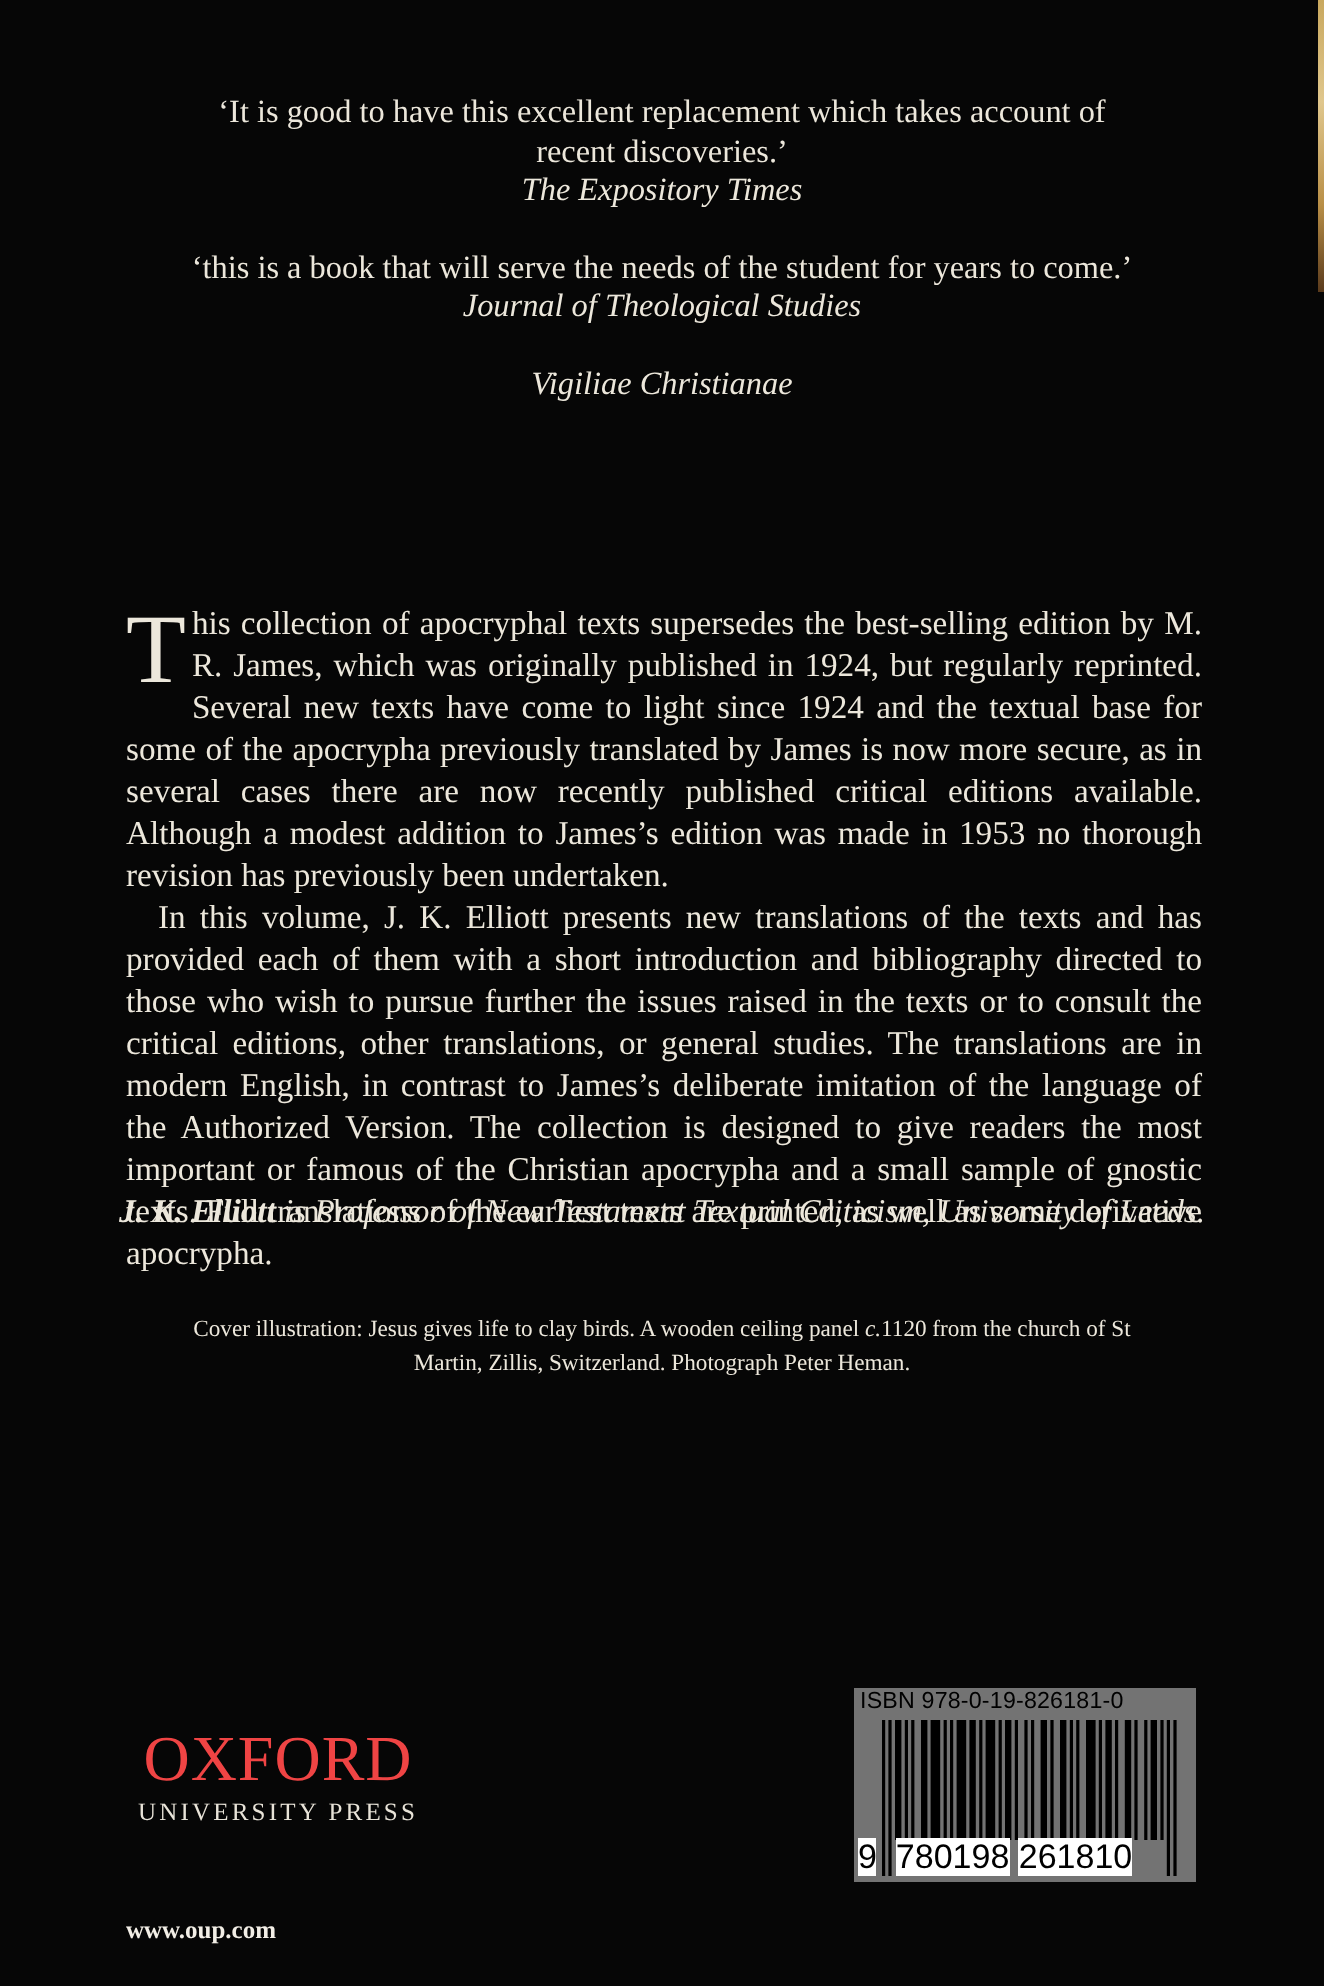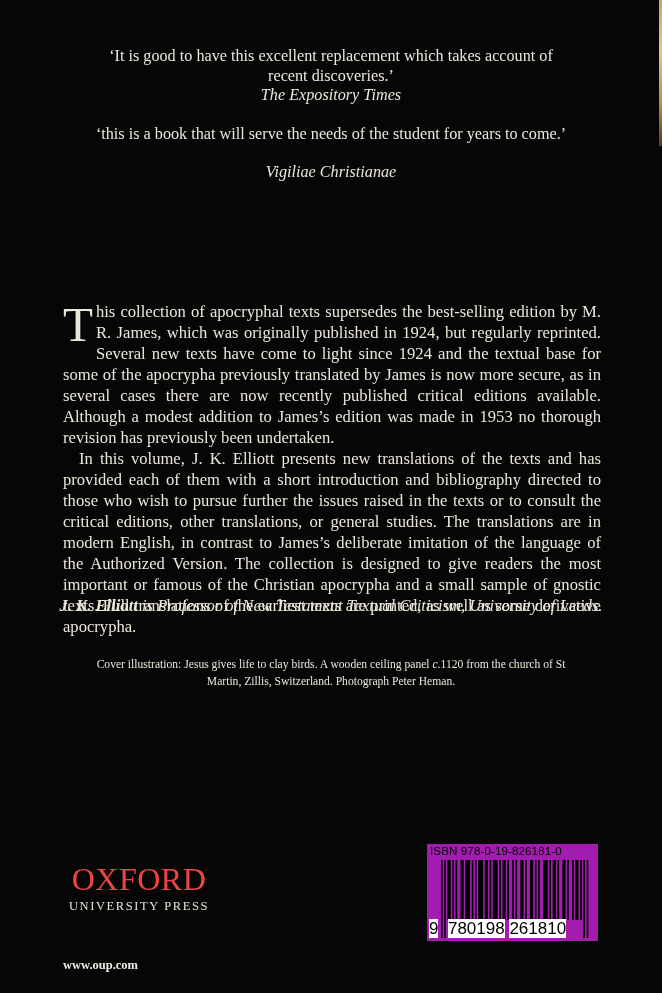--- a/index.html
+++ b/index.html
@@ -108,21 +108,21 @@
       color: #f2eee6;
       margin-top: 32px;
     }
 
     .barcode-box {
       position: absolute;
       left: 427px;
       top: 844px;
       width: 171px;
       height: 97px;
-      background: #a21caf;
+      background: #737373;
       color: #000;
       font-family: "Liberation Sans", "DejaVu Sans", sans-serif;
     }
     .isbn-label {
       position: absolute;
       left: 3px;
       top: 0px;
       font-size: 11.6px;
       line-height: 13px;
       letter-spacing: 0.1px;
@@ -151,20 +151,21 @@
 
 <div class="cover-sliver"></div>
 
 <div class="quotes">
   <div class="quote-block">
     <span class="quote-text" style="padding:0 50px;">‘It is good to have this excellent replacement which takes account of recent discoveries.’</span>
     <span class="quote-source">The Expository Times</span>
   </div>
   <div class="quote-block">
     <span class="quote-text">‘this is a book that will serve the needs of the student for years to come.’</span>
+    <span class="quote-source">Journal of Theological Studies</span>
   </div>
   <div class="quote-block">
     <span class="quote-source">Vigiliae Christianae</span>
   </div>
 </div>
 
 <div class="blurb">
   <p><span class="dropcap">T</span><span>his collection of apocryphal texts supersedes the best-selling edition by M. R. James, which was originally published in 1924, but regularly reprinted. Several new texts have come to light since 1924 and the textual base for some of the apocrypha previously translated by James is now more secure, as in several cases there are now recently published critical editions available. Although a modest addition to James’s edition was made in 1953 no thorough revision has previously been undertaken.</span></p>
   <p class="indent">In this volume, J. K. Elliott presents new translations of the texts and has provided each of them with a short introduction and bibliography directed to those who wish to pursue further the issues raised in the texts or to consult the critical editions, other translations, or general studies. The translations are in modern English, in contrast to James’s deliberate imitation of the language of the Authorized Version. The collection is designed to give readers the most important or famous of the Christian apocrypha and a small sample of gnostic texts. Full translations of the earliest texts are printed, as well as some derivative apocrypha.</p>
 </div>

